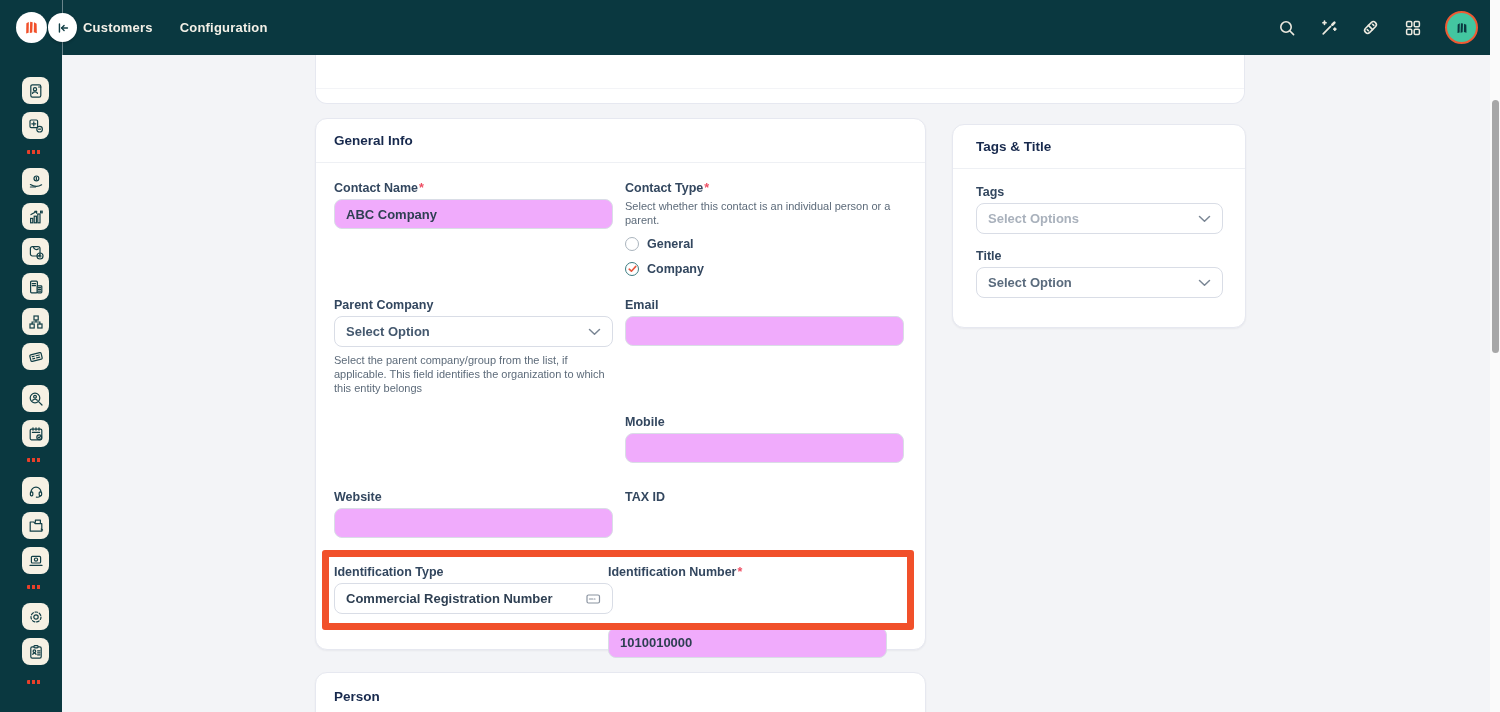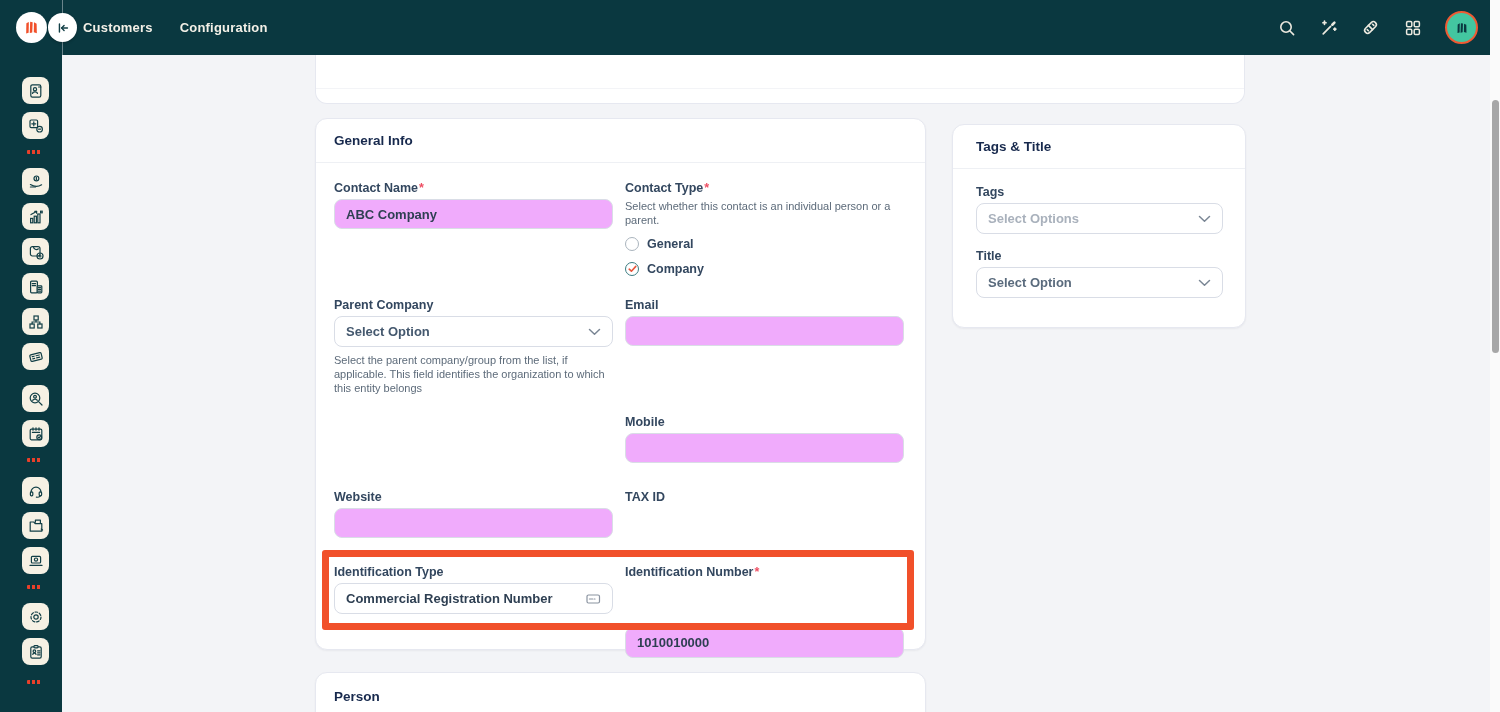--- a/index.html
+++ b/index.html
@@ -345,21 +345,21 @@
         <span style="color:#2e3f52;">Commercial Registration Number</span>
         <span>
             <svg width="15" height="12" viewBox="0 0 15 12" fill="none" stroke="#8a93a0" stroke-width="1.2" stroke-linecap="round">
               <rect x="1" y="2" width="12.5" height="8" rx="1.5"></rect>
               <line x1="3.4" y1="6" x2="6.8" y2="6"></line>
               <line x1="8.2" y1="6" x2="9" y2="6"></line>
             </svg>
           </span>
       </div>
     </div>
-    <div class="fld" style="left:309px; top:446px;">
+    <div class="fld" style="left:292px; top:446px;">
       <div class="lbl"><span>Identification Number</span><span class="req">*</span></div>
       <input class="tb" style="height: 31px; margin-top: 44px;" readonly="" value="1010010000">
     </div>
   </div>
 
   <div class="annotation"></div>
 
   <div class="card" style="left:952px; top:124px; width:294px; height:204px;">
     <div class="card-header">
       <div class="card-title" style="left:23px;">Tags &amp; Title</div>

